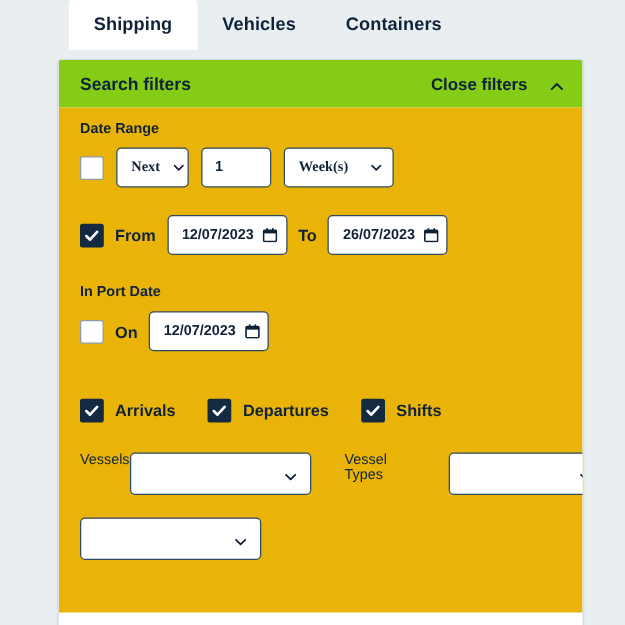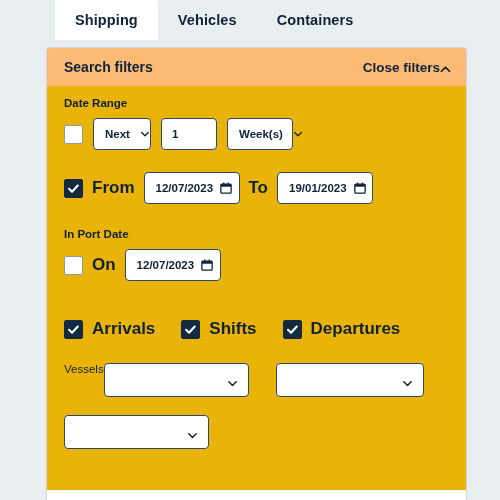--- a/index.html
+++ b/index.html
@@ -58,31 +58,31 @@
     box-shadow: 0 1px 2px rgba(20,35,55,0.06);
     overflow: hidden;
   }
 
   .card-header {
     height: 38px;
     padding: 0 17px;
     display: flex;
     align-items: center;
     justify-content: space-between;
-    background: #fdba74;
+    background: #84cc16;
   }
   .card-title {
     font-size: 14px;
     font-weight: bold;
     color: #0f2238;
   }
   .close-filters {
     display: flex;
     align-items: center;
-    gap: 0;
+    gap: 18px;
     font-size: 13.5px;
     font-weight: bold;
     color: #0f2238;
     cursor: pointer;
   }
   .chev-up {
     display: inline-block;
     width: 9px;
     height: 9px;
   }
@@ -123,21 +123,21 @@
     background: #ffffff;
     border: 1.5px solid #8d9aa8;
   }
   .cbox.on {
     background: #132a40;
     border: 1.5px solid #132a40;
   }
   .cbox.on svg { display: block; }
 
   .inline-label {
-    font-size: 17px;
+    font-size: 13px;
     font-weight: bold;
     color: #0f2238;
     margin: 0 9px;
     white-space: nowrap;
   }
 
   
   .ctl {
     background: #ffffff;
     border: 1.5px solid #2c4a63;
@@ -148,39 +148,40 @@
     align-items: center;
     font-size: 11.5px;
     font-weight: bold;
     color: #0f2238;
     cursor: pointer;
   }
   .ctl.sel {
     justify-content: space-between;
     padding: 0 8px 0 11px;
     gap: 10px;
+    font-family: Liberation Serif, serif;
   }
   .ctl.txt {
     padding: 0 10px;
     cursor: text;
   }
   .ctl.date {
     justify-content: space-between;
     padding: 0 8px 0 11px;
     gap: 7px;
   }
   .chev-dn {
     width: 10px;
     height: 10px;
     flex: none;
   }
 
   .w-next { width: 58px; }
   .w-qty  { width: 56px; margin-left: 10px; }
-  .w-unit { width: 66px; margin-left: 10px; }
+  .w-unit { width: 88px; margin-left: 10px; }
   .w-date { width: 96px; }
 
   .gap-top-22 { margin-top: 22px; }
   .gap-top-28 { margin-top: 24px; }
   .gap-top-38 { margin-top: 38px; }
   .gap-top-18 { margin-top: 18px; }
 
   
   .field-group { display: flex; flex-direction: row; }
   .field-label {
@@ -285,21 +286,21 @@
           <svg viewBox="0 0 14 14" width="12" height="12">
             <rect x="1" y="2.5" width="12" height="10.5" rx="1" fill="none" stroke="#0f2238" stroke-width="1.5"></rect>
             <rect x="1" y="2.5" width="12" height="3" fill="#0f2238"></rect>
             <rect x="3.6" y="0.6" width="1.5" height="2.6" fill="#0f2238"></rect>
             <rect x="8.9" y="0.6" width="1.5" height="2.6" fill="#0f2238"></rect>
           </svg>
         </span>
       </div>
       <span class="inline-label">To</span>
       <div class="ctl date w-date">
-        <span>19/01/2023</span>
+        <span>26/07/2023</span>
         <span class="cal">
           <svg viewBox="0 0 14 14" width="12" height="12">
             <rect x="1" y="2.5" width="12" height="10.5" rx="1" fill="none" stroke="#0f2238" stroke-width="1.5"></rect>
             <rect x="1" y="2.5" width="12" height="3" fill="#0f2238"></rect>
             <rect x="3.6" y="0.6" width="1.5" height="2.6" fill="#0f2238"></rect>
             <rect x="8.9" y="0.6" width="1.5" height="2.6" fill="#0f2238"></rect>
           </svg>
         </span>
       </div>
     </div>
@@ -332,44 +333,45 @@
             </svg>
         </div>
         <span class="inline-label">Arrivals</span>
       </div>
       <div class="cb-item">
         <div class="cbox on">
           <svg viewBox="0 0 16 16" width="13" height="13">
               <path d="M2.5 8.4 L6.2 12 L13.2 4.4" fill="none" stroke="#ffffff" stroke-width="2.6" stroke-linecap="round" stroke-linejoin="round"></path>
             </svg>
         </div>
-        <span class="inline-label">Shifts</span>
+        <span class="inline-label">Departures</span>
       </div>
       <div class="cb-item">
         <div class="cbox on">
           <svg viewBox="0 0 16 16" width="13" height="13">
               <path d="M2.5 8.4 L6.2 12 L13.2 4.4" fill="none" stroke="#ffffff" stroke-width="2.6" stroke-linecap="round" stroke-linejoin="round"></path>
             </svg>
         </div>
-        <span class="inline-label">Departures</span>
+        <span class="inline-label">Shifts</span>
       </div>
     </div>
 
     <div class="row gap-top-28">
       <div class="field-group">
         <span class="field-label">Vessels</span>
         <div class="sel-empty w-sel-a">
           <span class="chev-dn">
             <svg viewBox="0 0 12 12" width="11" height="11">
                 <path d="M2 4.2 L6 8.2 L10 4.2" fill="none" stroke="#0f2238" stroke-width="1.6" stroke-linecap="round" stroke-linejoin="round"></path>
               </svg>
           </span>
         </div>
       </div>
       <div class="field-group">
+        <span class="field-label" style="margin-left:27px">Vessel Types</span>
         <div class="sel-empty w-sel-b">
           <span class="chev-dn">
             <svg viewBox="0 0 12 12" width="11" height="11">
                 <path d="M2 4.2 L6 8.2 L10 4.2" fill="none" stroke="#0f2238" stroke-width="1.6" stroke-linecap="round" stroke-linejoin="round"></path>
               </svg>
           </span>
         </div>
       </div>
     </div>
 

